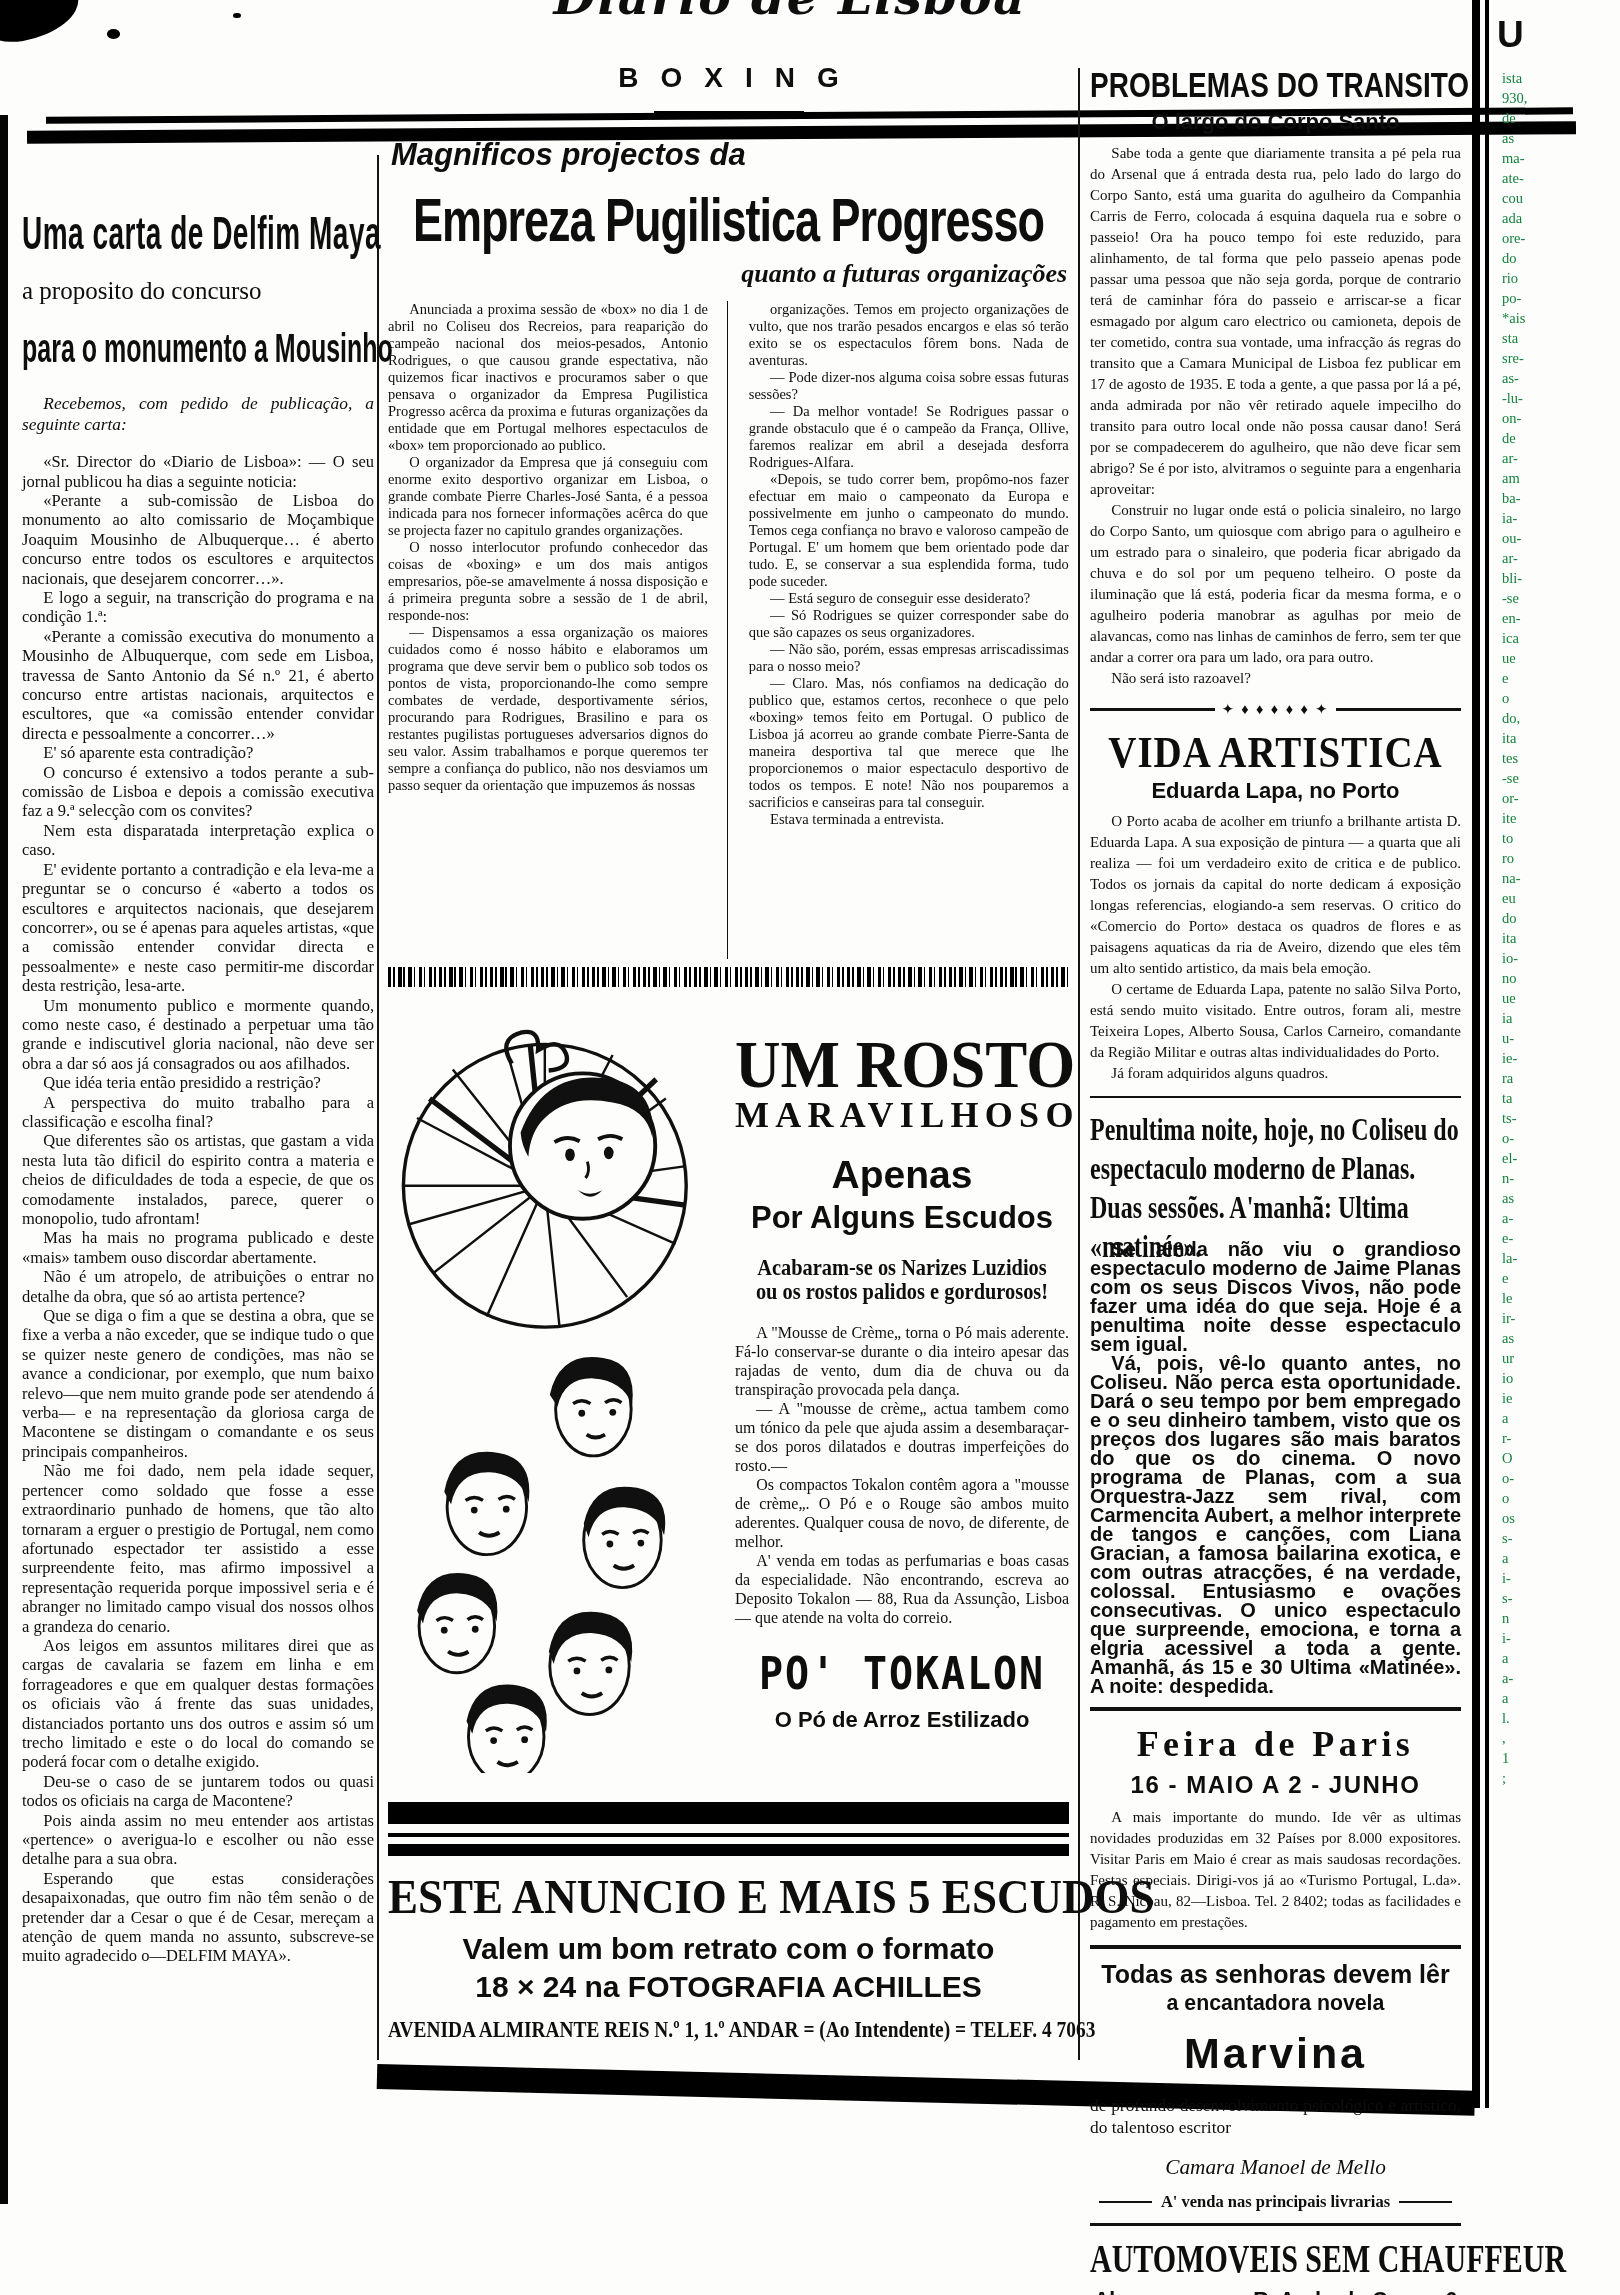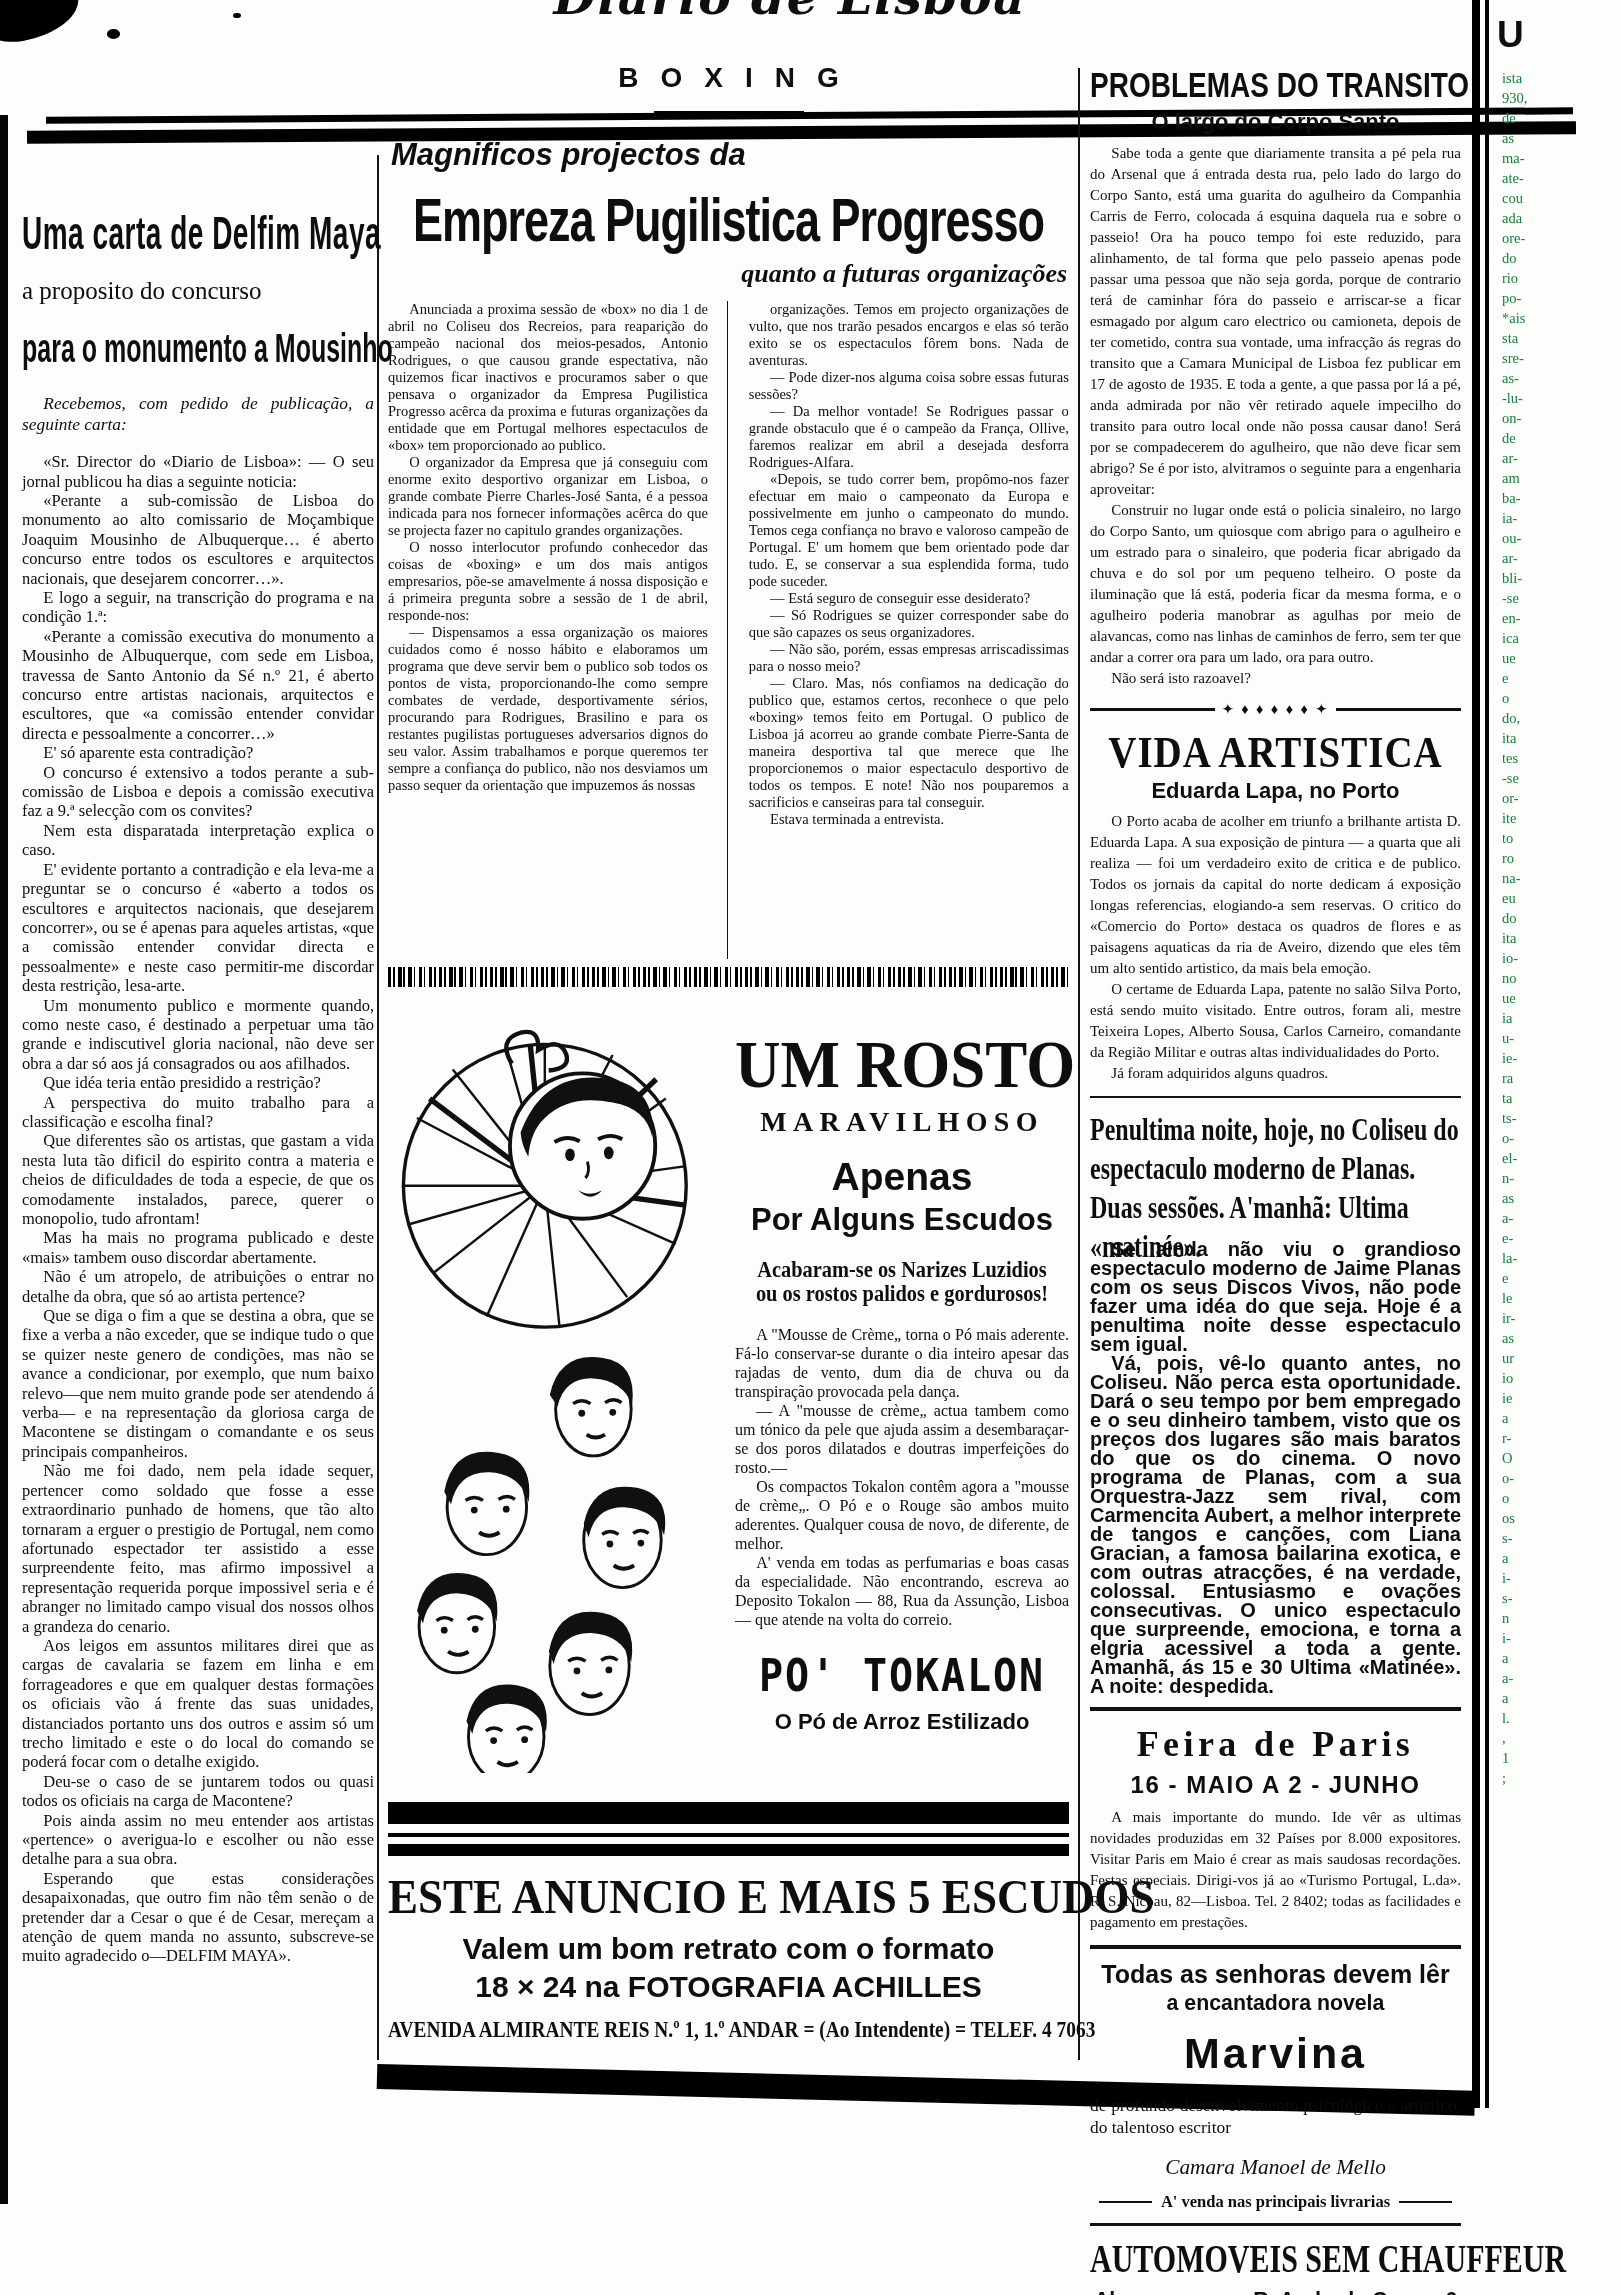--- a/index.html
+++ b/index.html
@@ -56,21 +56,21 @@
   .subcol + .subcol{border-left:1.5px solid #111;padding-left:20.4px;margin-left:19.4px;}
   
   .hatch{height:20.4px;margin-top:7.8px;background:repeating-linear-gradient(90deg,#000 0 3.4px,#fff 3.4px 5.3px,#000 5.3px 6.8px,#fff 6.8px 10.2px);}
   .ad-tokalon{position:relative;height:810px;}
   .ad-illus1{position:absolute;left:-2.9px;top:34px;}
   .ad-illus2{position:absolute;left:1.9px;top:359px;}
   .ad-copy{position:absolute;left:347px;top:38px;width:334px;}
   .tk-t1{height:69px;text-align:center;}
   .tk-t1 span{display:inline-block;font-family:"Liberation Serif",serif;font-weight:bold;font-size:63px;
               transform:scaleY(1.08);transform-origin:center top;white-space:nowrap;}
-  .tk-t2{text-align:center;font-weight:bold;font-size:28px;letter-spacing:6.3px;margin-top:12px;white-space:nowrap;}
+  .tk-t2{text-align:center;font-weight:bold;font-size:36px;letter-spacing:6.3px;margin-top:0;white-space:nowrap;}
   .tk-t3{text-align:center;font-family:"Liberation Sans",sans-serif;font-weight:bold;font-size:39px;margin-top:16.5px;}
   .tk-t4{text-align:center;font-family:"Liberation Sans",sans-serif;font-weight:bold;font-size:31px;margin-top:2.9px;}
   .tk-sub{height:57px;text-align:center;margin-top:17.4px;}
   .tk-sub span{display:inline-block;font-weight:bold;font-size:20.4px;line-height:24px;
                transform:scaleY(1.15);transform-origin:center top;white-space:nowrap;}
   .tk-body{font-size:16px;line-height:19px;margin-top:12.6px;}
   .tk-brand{height:47px;text-align:center;margin-top:21.3px;}
   .tk-brand span{display:inline-block;font-family:"DejaVu Sans Mono",monospace;font-weight:bold;font-size:40px;
                  letter-spacing:1.9px;transform:scaleY(1.12);transform-origin:center top;white-space:nowrap;}
   .tk-brand2{text-align:center;font-family:"Liberation Sans",sans-serif;font-weight:bold;font-size:22px;margin-top:11.6px;}

